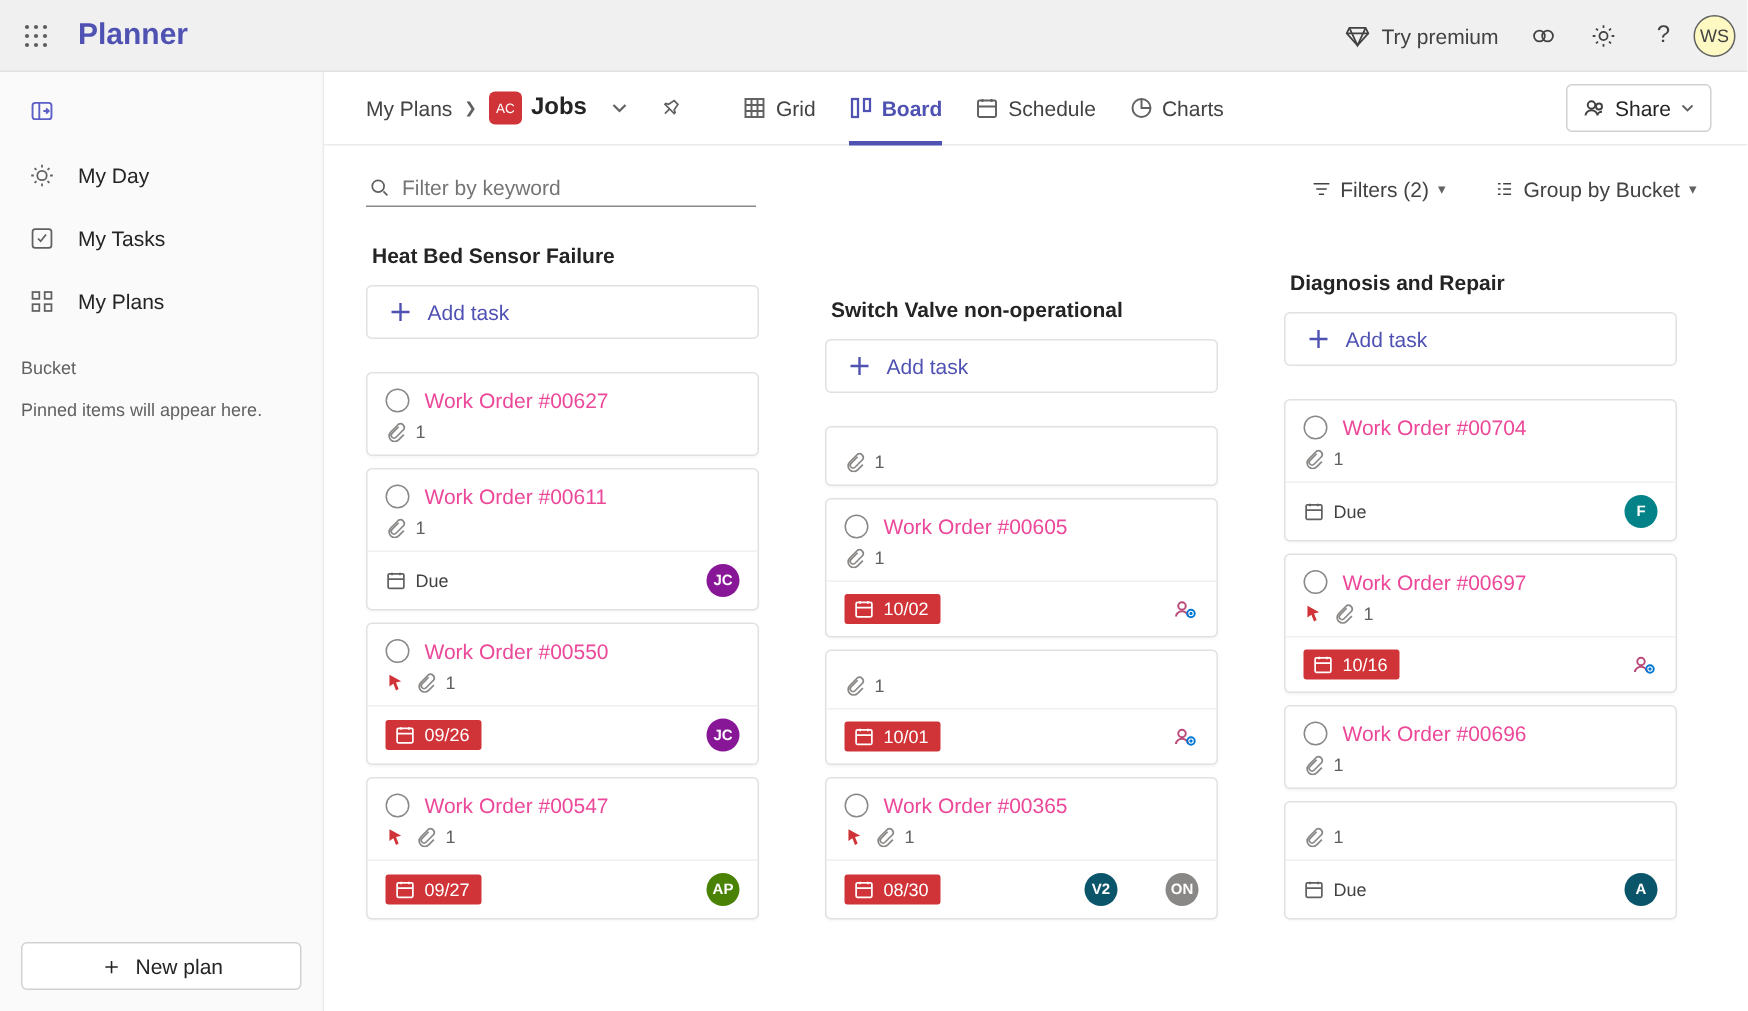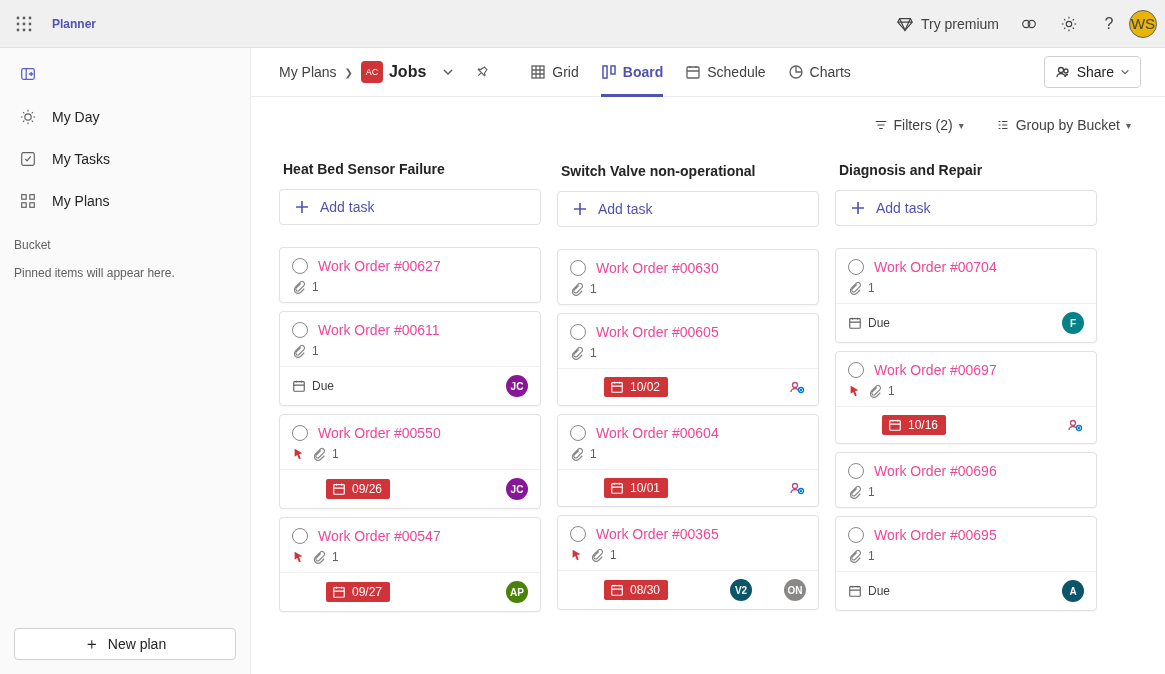--- a/index.html
+++ b/index.html
@@ -2,28 +2,28 @@
 <html><head>
 <meta charset="utf-8">
 <style>
   * { box-sizing: border-box; margin: 0; padding: 0; }
   html, body { height: 100%; font-family: "Segoe UI", Arial, sans-serif; font-size: 14px; color: #242424; background: #fff; }
   body { display: flex; flex-direction: column; width: 1165px; height: 674px; overflow: hidden; }
 
   .titlebar { height: 48px; background: #f0f0f0; border-bottom: 1px solid #e1e1e1; display: flex; align-items: center; padding: 0 8px; }
   .waffle { width: 32px; height: 48px; display:flex; align-items:center; justify-content:center; cursor:pointer; }
   .waffle svg { width:16px; height:16px; }
-  .brand { margin-left: 12px; color: #4f52b2; font-size: 12px; font-weight: 600; cursor:pointer; }
+  .brand { margin-left: 12px; color: #4f52b2; font-size: 20px; font-weight: 600; cursor:pointer; }
   .tb-spacer { flex:1; }
   .tb-btn { height:32px; padding: 0 10px; display:flex; align-items:center; gap:6px; border-radius:4px; cursor:pointer; color:#424242; }
   .tb-icon { width:20px; height:20px; display:flex; align-items:center; justify-content:center; }
-  .avatar-circle { width:28px; height:28px; border-radius:50%; border:1px solid #616161; display:flex; align-items:center; justify-content:center; font-size:15px; color:#424242; background:#eab308; cursor:pointer; }
+  .avatar-circle { width:28px; height:28px; border-radius:50%; border:1px solid #616161; display:flex; align-items:center; justify-content:center; font-size:12px; color:#424242; background:#fef9c3; cursor:pointer; }
 
   .main { flex:1; display:flex; min-height:0; }
-  .sidebar { width:251px; background:#fafafa; border-right:1px solid #ebebeb; display:flex; flex-direction:column; }
+  .sidebar { width:216px; background:#fafafa; border-right:1px solid #ebebeb; display:flex; flex-direction:column; }
   .side-top { padding:12px 8px 8px 14px; }
   .side-toggle { width:28px; height:28px; display:flex; align-items:center; justify-content:center; border-radius:4px; cursor:pointer; color:#5b5fc7; }
   .nav-item { display:flex; align-items:center; gap:14px; padding: 0 18px; height:42px; cursor:pointer; color:#242424; }
   .nav-item .nav-icon { width:20px; height:20px; display:flex; align-items:center; justify-content:center; color:#616161; }
   .pinned-hdr { padding: 16px 14px 4px 14px; font-size:12px; color:#616161; }
   .pinned-msg { padding: 10px 14px; font-size:12px; color:#616161; }
   .side-spacer { flex:1; }
   .new-plan-btn { margin: 0 14px 14px 14px; height:32px; border:1px solid #d1d1d1; border-radius:4px; background:#fff; display:flex; align-items:center; justify-content:center; gap:8px; cursor:pointer; }
 
   .content { flex:1; display:flex; flex-direction:column; min-width:0; }
@@ -43,39 +43,39 @@
   .share-btn { height:32px; border:1px solid #d1d1d1; border-radius:4px; background:#fff; display:flex; align-items:center; gap:6px; padding:0 10px; cursor:pointer; }
 
   .toolbar { display:flex; align-items:center; padding: 16px 28px 10px 28px; gap:20px; }
   .filter-input { display:flex; align-items:center; gap:8px; border-bottom:1px solid #8a8886; padding:4px 2px; width:260px; color:#605e5c; }
   .filter-input input { border:none; outline:none; background:transparent; flex:1; font-size:14px; }
   .tbar-spacer { flex:1; }
   .tbar-btn { display:flex; align-items:center; gap:6px; cursor:pointer; padding:4px 6px; border-radius:4px; color:#424242; }
   .tbar-btn .caret { font-size:10px; color:#616161; }
 
   .board { flex:1; overflow:auto; padding: 8px 0 0 12px; }
-  .columns { display:flex; gap:16px; align-items:center; padding-left:16px; }
+  .columns { display:flex; gap:44px; align-items:flex-end; padding-left:16px; }
   .col { width:262px; flex-shrink:0; }
   .col-title { font-weight:600; padding: 6px 4px 12px 4px; }
   .add-task { border:1px solid #e1e1e1; border-radius:4px; height:36px; display:flex; align-items:center; gap:10px; padding:0 14px; cursor:pointer; color:#4f52b2; margin-bottom:22px; background:#fff; }
   .add-task .plus { width:16px; height:16px; display:flex; align-items:center; justify-content:center;}
 
   .card-group { border:1px solid #e1e1e1; border-radius:4px; background:#fff; margin-bottom:8px; box-shadow: 0 1px 2px rgba(0,0,0,0.04); }
   .card-row { padding:10px 12px 8px 12px; }
   .title-line { display:flex; align-items:center; gap:10px; }
   .radio { width:16px; height:16px; border:1.5px solid #8a8886; border-radius:50%; flex-shrink:0; cursor:pointer; }
   .task-title { color:#ec4899; cursor:pointer; }
   .meta-line { display:flex; align-items:center; gap:6px; padding-left:0px; margin-top:6px; color:#616161; font-size:12px; }
   .meta-line .urgent { width:14px; height:14px; color:#d13438; }
   .clip { width:14px; height:14px; color:#616161; }
   .foot-row { border-top:1px solid #f0f0f0; padding:8px 12px; display:flex; align-items:center; justify-content:space-between; }
   .due-badge { display:flex; align-items:center; gap:6px; font-size:12px; }
   .due-plain { color:#424242; }
   .due-icon { width:14px; height:14px; color:#616161; }
-  .due-red { background:#d13438; color:#fff; padding:3px 8px 3px 6px; border-radius:2px;margin-left:34px; }
+  .due-red { background:#d13438; color:#fff; padding:3px 8px 3px 6px; border-radius:2px; }
   .due-red .due-icon { color:#fff; }
   .avatars { display:flex; align-items:center; gap:4px; }
   .av { width:22px; height:22px; border-radius:50%; display:flex; align-items:center; justify-content:center; font-size:10px; color:#fff; font-weight:600; }
   .av-purple { background:#881798;margin-left:19px; }
   .av-dgreen { background:#498205; }
   .av-teal { background:#038387; }
   .av-navy { background:#0b556a; }
   .av-gray { background:#8a8886;margin-left:28px; }
   .assign-icon { width:18px; height:18px; color:#0078d4; display:flex; align-items:center; justify-content:center; }
 
@@ -250,20 +250,29 @@
             </svg>
         </span>
         <span>Share</span>
         <svg viewBox="0 0 12 12" width="10" height="10">
             <path d="M2 4l4 4 4-4" fill="none" stroke="#616161" stroke-width="1.5"></path>
           </svg>
       </div>
     </div>
 
     <div class="toolbar">
+      <div class="filter-input">
+        <span>
+          <svg viewBox="0 0 16 16" width="14" height="14" fill="none" stroke="#605e5c" stroke-width="1.3">
+              <circle cx="7" cy="7" r="4.5"></circle>
+              <path d="M11 11l3 3"></path>
+            </svg>
+        </span>
+        <input type="text" placeholder="Filter by keyword" style="">
+      </div>
       <div class="tbar-spacer"></div>
       <div class="tbar-btn">
         <span>
           <svg viewBox="0 0 16 16" width="14" height="14" fill="none" stroke="#424242" stroke-width="1.3">
               <path d="M2 4h12M4 8h8M6 12h4"></path>
             </svg>
         </span>
         <span>Filters (2)</span>
         <span class="caret">▾</span>
       </div>
@@ -406,24 +415,20 @@
             <div class="add-task">
               <span class="plus">
                 <svg viewBox="0 0 16 16" width="16" height="16">
                   <path d="M8 2v12M2 8h12" stroke="#4f52b2" stroke-width="1.6"></path>
                 </svg>
               </span>
               <span>Add task</span>
             </div>
             <div class="card-group">
               <div class="card-row">
-                <div class="title-line">
-                  <span class="radio"></span>
-                  <span class="task-title">Work Order #00630</span>
-                </div>
                 <div class="meta-line">
                   <span>
                     <svg class="clip" viewBox="0 0 16 16" width="14" height="14" fill="none" stroke="#8a8886" stroke-width="1.3">
                       <path d="M10 4l-5 5a2 2 0 003 3l6-6a3 3 0 00-4-4l-6 6a4 4 0 006 6l4-4"></path>
                     </svg>
                   </span>
                   <span>1</span>
                 </div>
               </div>
             </div>
@@ -457,24 +462,20 @@
                       <path d="M2 13c0-2 2-3.5 4-3.5s4 1.5 4 3.5"></path>
                       <circle cx="12" cy="11" r="2.5" stroke="#0078d4"></circle>
                       <path d="M12 10v2M11 11h2" stroke="#0078d4"></path>
                     </svg>
                   </span>
                 </span>
               </div>
             </div>
             <div class="card-group">
               <div class="card-row">
-                <div class="title-line">
-                  <span class="radio"></span>
-                  <span class="task-title">Work Order #00604</span>
-                </div>
                 <div class="meta-line">
                   <span>
                     <svg class="clip" viewBox="0 0 16 16" width="14" height="14" fill="none" stroke="#8a8886" stroke-width="1.3">
                       <path d="M10 4l-5 5a2 2 0 003 3l6-6a3 3 0 00-4-4l-6 6a4 4 0 006 6l4-4"></path>
                     </svg>
                   </span>
                   <span>1</span>
                 </div>
               </div>
               <div class="foot-row">
@@ -621,24 +622,20 @@
                     <svg class="clip" viewBox="0 0 16 16" width="14" height="14" fill="none" stroke="#8a8886" stroke-width="1.3">
                       <path d="M10 4l-5 5a2 2 0 003 3l6-6a3 3 0 00-4-4l-6 6a4 4 0 006 6l4-4"></path>
                     </svg>
                   </span>
                   <span>1</span>
                 </div>
               </div>
             </div>
             <div class="card-group">
               <div class="card-row">
-                <div class="title-line">
-                  <span class="radio"></span>
-                  <span class="task-title">Work Order #00695</span>
-                </div>
                 <div class="meta-line">
                   <span>
                     <svg class="clip" viewBox="0 0 16 16" width="14" height="14" fill="none" stroke="#8a8886" stroke-width="1.3">
                       <path d="M10 4l-5 5a2 2 0 003 3l6-6a3 3 0 00-4-4l-6 6a4 4 0 006 6l4-4"></path>
                     </svg>
                   </span>
                   <span>1</span>
                 </div>
               </div>
               <div class="foot-row">

